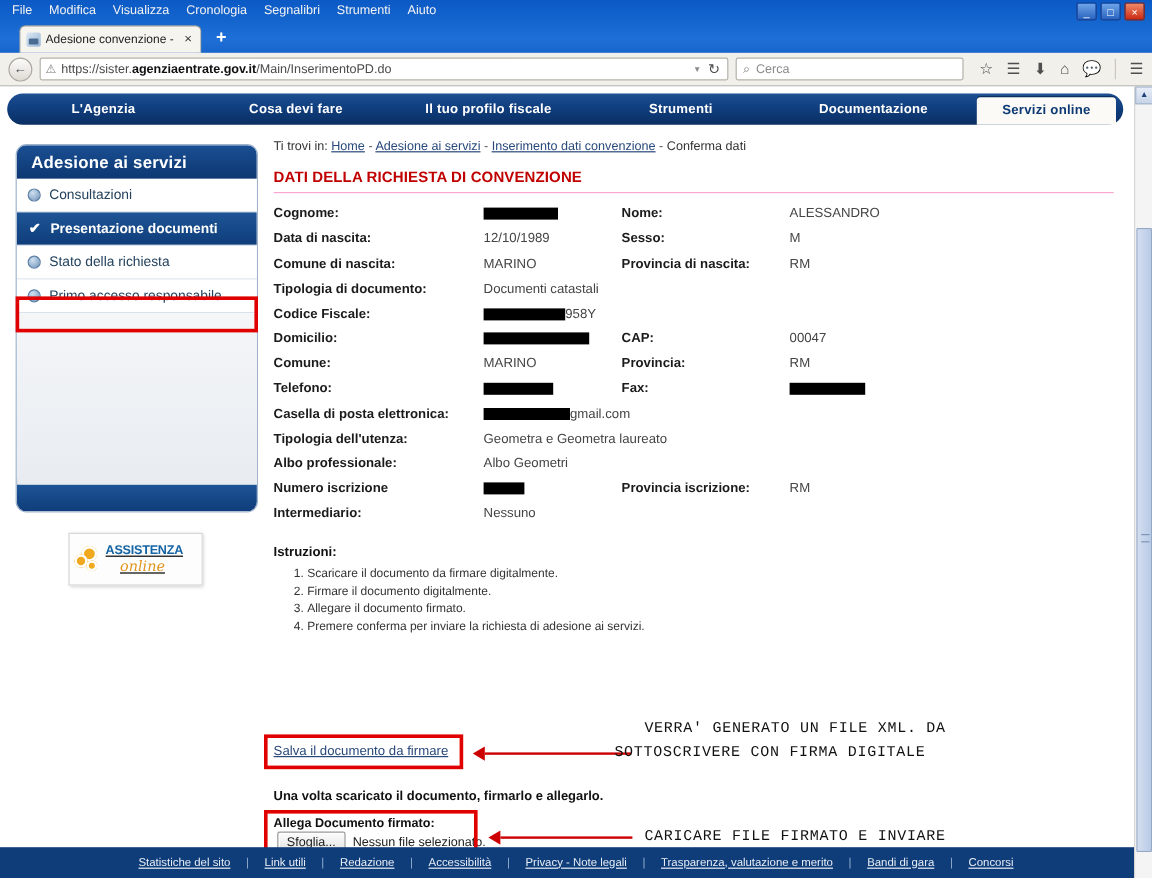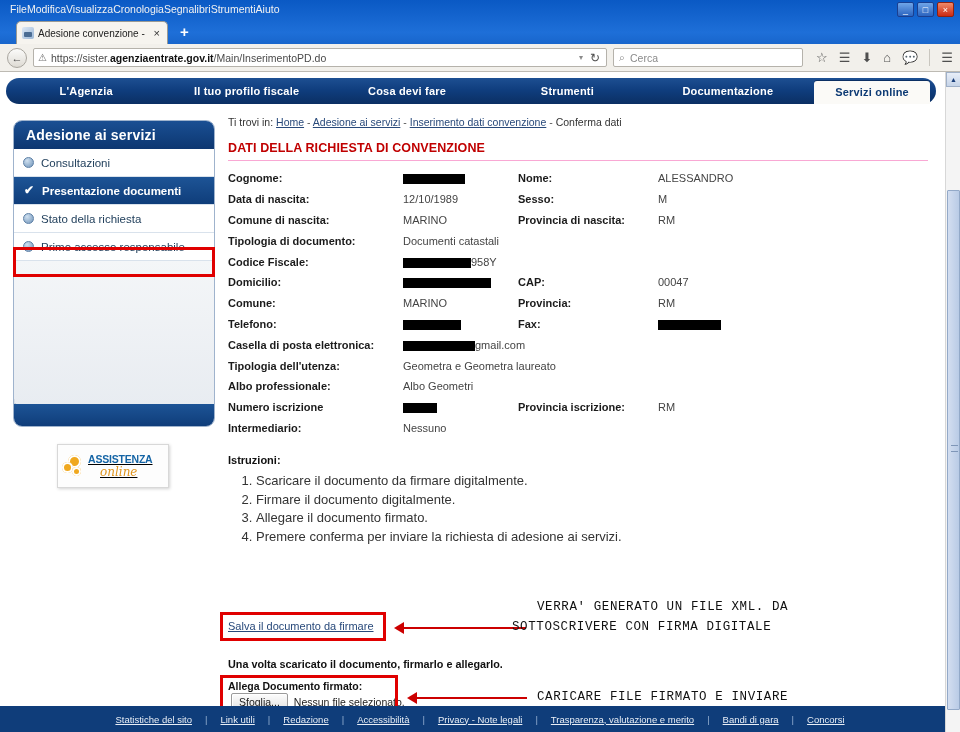--- a/index.html
+++ b/index.html
@@ -11,21 +11,21 @@
     position: relative;
   }
 
   
   #window-chrome {
     position:absolute; left:0; top:0; width:960px; height:72px;
     background: linear-gradient(to bottom,#0a59c4 0%, #1e6fd8 45%, #0a4fae 100%);
   }
   #menubar {
     position:absolute; left:0; top:0; height:18px; width:960px;
-    display:flex; align-items:center; padding-left:10px;
+    display:flex; align-items:center; gap:14px; padding-left:10px;
     font-size:10.5px; color:#f2f2f2;
   }
   #menubar span { cursor:default; }
 
   #win-buttons {
     position:absolute; right:6px; top:2px; display:flex; gap:3px;
   }
   .winbtn {
     width:17px; height:15px; border:1px solid #1b3f8f;
     border-radius:2px; display:flex; align-items:center; justify-content:center;
@@ -185,21 +185,21 @@
   }
 
   .frow { display:flex; align-items:center; height:20.8px; font-size:11px; }
   .flabel { width:175px; font-weight:bold; color:#1b1b1b; flex:0 0 175px;}
   .fvalue { width:115px; flex:0 0 115px; color:#444; }
   .flabel2 { width:140px; flex:0 0 140px; font-weight:bold; color:#1b1b1b;}
   .fvalue2 { color:#444; }
   .redact { display:inline-block; height:10px; background:#000; vertical-align:middle; }
 
   #istruzioni-h { font-size:11px; font-weight:bold; color:#111; margin-top:16px; margin-bottom:7px;}
-  ol.steps { margin:0 0 0 14px; padding:0 0 0 14px; font-size:13px; color:#333; }
+  ol.steps { margin:0 0 0 14px; padding:0 0 0 14px; font-size:10px; color:#333; }
   ol.steps li { margin-bottom:3.5px; }
 
   
   .redbox { position:absolute; border:3px solid #e00000; }
   .annot-text {
     position:absolute; font-family:"Liberation Mono", monospace;
     font-size:12.5px; color:#111; letter-spacing:.6px; white-space:nowrap;
   }
   .arrow-line { position:absolute; height:1.5px; background:#cc0000; }
   .arrow-head {
@@ -314,22 +314,22 @@
       <span class="toolicon">☰</span>
     </div>
   </div>
 </div>
 
 <div id="page">
 
   <div id="site-nav-wrap">
     <div id="site-nav">
       <div class="nav-item">L'Agenzia</div>
+      <div class="nav-item">Cosa devi fare</div>
       <div class="nav-item">Il tuo profilo fiscale</div>
-      <div class="nav-item">Cosa devi fare</div>
       <div class="nav-item">Strumenti</div>
       <div class="nav-item">Documentazione</div>
       <div class="nav-item active">Servizi online</div>
     </div>
   </div>
 
   <div id="sidebar">
     <div id="sidebar-head">Adesione ai servizi</div>
     <div class="side-item">
       <span class="bullet"></span>

